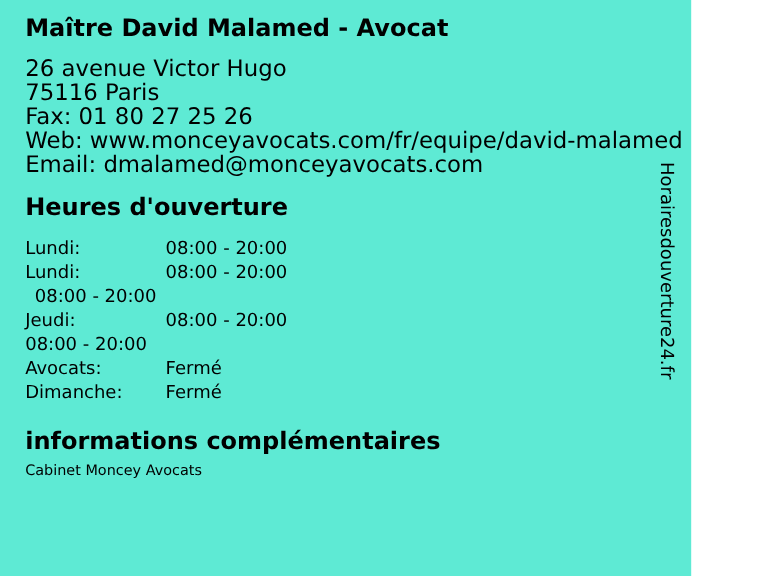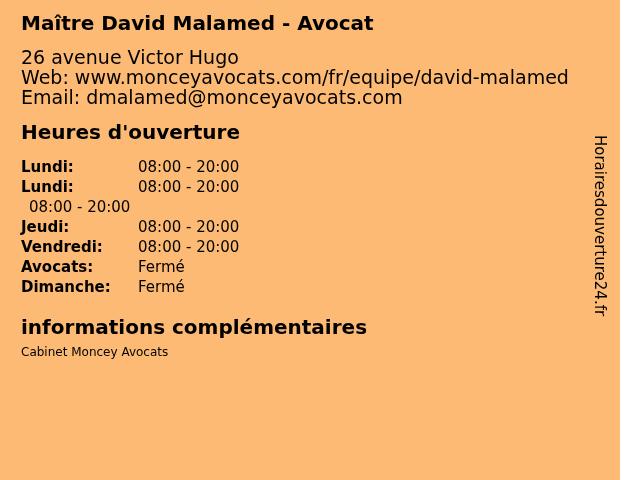--- a/index.html
+++ b/index.html
@@ -4,23 +4,23 @@
 <style>
   html, body {
     margin: 0;
     padding: 0;
     background: #ffffff;
     color: #000000;
     font-family: "DejaVu Sans", "Liberation Sans", sans-serif;
   }
   .page {
     position: relative;
-    width: 620px;
+    width: 576px;
     height: 480px;
-    background: #fdba74;
+    background: #5eead4;
     overflow: hidden;
   }
   .content {
     position: absolute;
     top: 12px;
     left: 21px;
     right: 40px;
   }
   .page-title {
     font-size: 20px;
@@ -46,21 +46,20 @@
     margin-top: 15px;
     font-size: 15px;
   }
   .hours-row {
     display: flex;
     line-height: 20px;
   }
   .hours-day {
     width: 117px;
     flex: 0 0 117px;
-    font-weight: bold;
   }
   .hours-value {
     white-space: nowrap;
   }
   .hours-row.slight-indent .hours-value {
     padding-left: 8px;
   }
   .additional-heading {
     margin-top: 20px;
   }
@@ -85,20 +84,22 @@
 <body>
 
 <div class="page">
 
   <div class="content">
 
     <h1 class="page-title">Maître David Malamed - Avocat</h1>
 
     <div>
       <p class="contact-line">26 avenue Victor Hugo</p>
+      <p class="contact-line">75116 Paris</p>
+      <p class="contact-line">Fax: 01 80 27 25 26</p>
       <p class="contact-line">Web: www.monceyavocats.com/fr/equipe/david-malamed</p>
       <p class="contact-line">Email: dmalamed@monceyavocats.com</p>
     </div>
 
     <h2 class="section-heading">Heures d'ouverture</h2>
 
     <div class="hours-table">
       <div class="hours-row">
         <span class="hours-day">Lundi:</span>
         <span class="hours-value">08:00 - 20:00</span>
@@ -108,21 +109,20 @@
         <span class="hours-value">08:00 - 20:00</span>
       </div>
       <div class="hours-row slight-indent">
         <span class="hours-value">08:00 - 20:00</span>
       </div>
       <div class="hours-row">
         <span class="hours-day">Jeudi:</span>
         <span class="hours-value">08:00 - 20:00</span>
       </div>
       <div class="hours-row">
-        <span class="hours-day">Vendredi:</span>
         <span class="hours-value">08:00 - 20:00</span>
       </div>
       <div class="hours-row">
         <span class="hours-day">Avocats:</span>
         <span class="hours-value">Fermé</span>
       </div>
       <div class="hours-row">
         <span class="hours-day">Dimanche:</span>
         <span class="hours-value">Fermé</span>
       </div>

